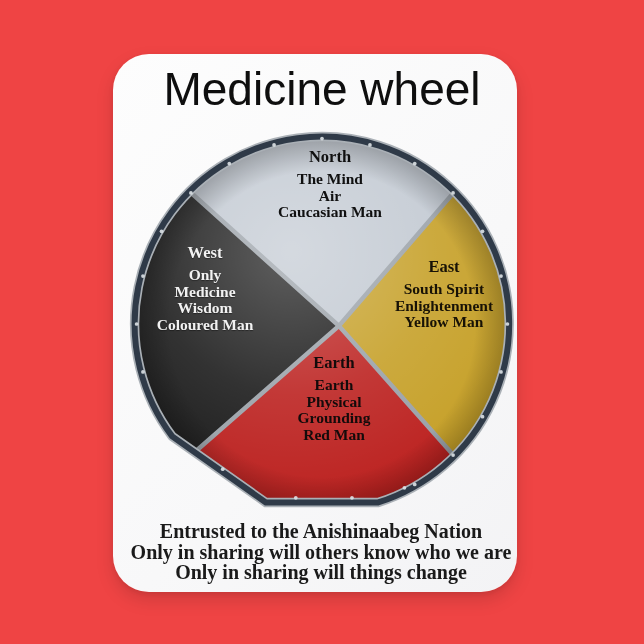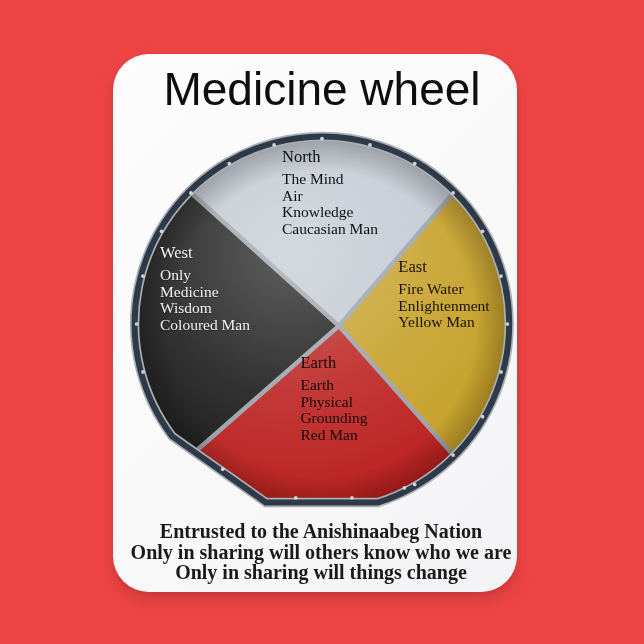--- a/index.html
+++ b/index.html
@@ -5,22 +5,22 @@
   html,body{margin:0;padding:0;background:#ffffff;}
   .stage{position:relative;width:644px;height:644px;background:#ef4444;overflow:hidden;
          font-family:"Liberation Sans",sans-serif;}
   .card{position:absolute;left:113px;top:54px;width:404px;height:538px;border-radius:36px;
         background:linear-gradient(135deg,#fdfdfd 0%,#f8f8f9 60%,#f3f3f5 100%);
         box-shadow:0 8px 18px rgba(0,0,0,0.13),0 2px 5px rgba(0,0,0,0.07);}
   .title{position:absolute;left:322px;top:64px;transform:translateX(-50%);
          font-family:"Liberation Sans",sans-serif;font-size:46px;line-height:50px;
          color:#0e0e0e;white-space:nowrap;letter-spacing:0px;}
   .wheel-svg{position:absolute;left:116px;top:118px;}
-  .qblock{position:absolute;transform:translateX(-50%);white-space:nowrap;
-          font-family:"Liberation Serif",serif;font-weight:normal;}
+  .qblock{position:absolute;transform:translateX(-50%);text-align:center;white-space:nowrap;
+          font-family:"Liberation Serif",serif;font-weight:bold;}
   .qlabel{font-size:16.5px;line-height:21px;}
   .qlines{margin-top:4px;font-size:15.5px;line-height:16.5px;}
   .q-north{left:330px;top:146px;color:#101010;}
   .q-west{left:205px;top:242px;color:#f2f2f2;text-shadow:0 1px 1px rgba(0,0,0,.4);}
   .q-east{left:444px;top:256px;color:#181206;}
   .q-south{left:334px;top:352px;color:#140b0b;}
   .caption{position:absolute;left:321px;top:521px;transform:translateX(-50%);text-align:center;
            font-family:"Liberation Serif",serif;font-weight:bold;font-size:20px;
            line-height:20.5px;color:#1a1a1a;white-space:nowrap;}
 </style>
@@ -87,29 +87,28 @@
         <circle cx="16.0" cy="92.8" r="1" fill="#dde2e6" opacity="0.9"></circle>
         <circle cx="44.0" cy="87.5" r="1" fill="#dde2e6" opacity="0.9"></circle>
       </g>
   </svg>
 
   <div class="qblock q-north">
     <div class="qlabel">North</div>
     <div class="qlines">
       <div class="qline">The Mind</div>
       <div class="qline">Air</div>
-      <div class="qline">Knowledge</div>
       <div class="qline">Caucasian Man</div>
     </div>
   </div>
 
   <div class="qblock q-east">
     <div class="qlabel">East</div>
     <div class="qlines">
-      <div class="qline">Fire Water</div>
+      <div class="qline">South Spirit</div>
       <div class="qline">Enlightenment</div>
       <div class="qline">Yellow Man</div>
     </div>
   </div>
 
   <div class="qblock q-south">
     <div class="qlabel">Earth</div>
     <div class="qlines">
       <div class="qline">Earth</div>
       <div class="qline">Physical</div>

